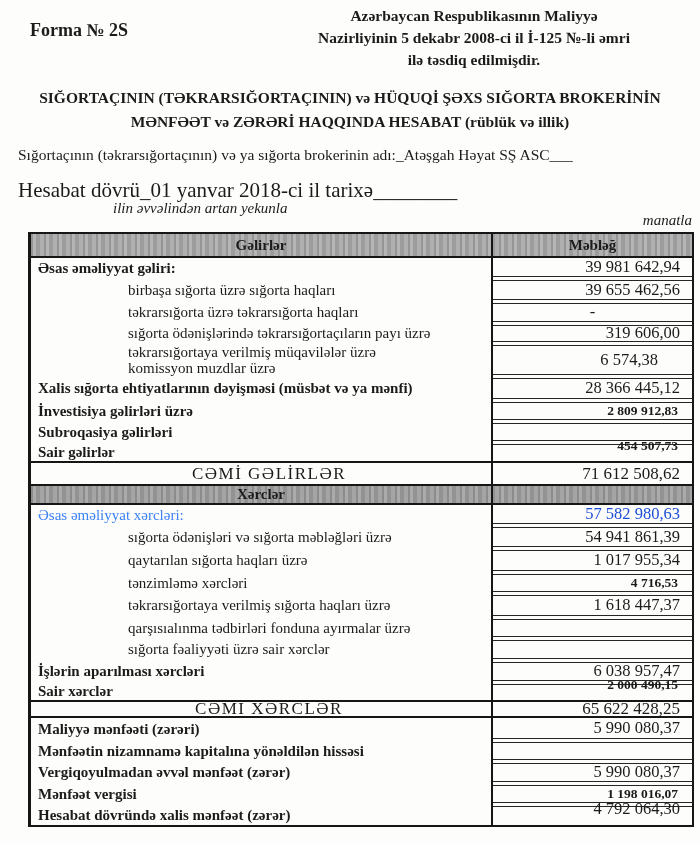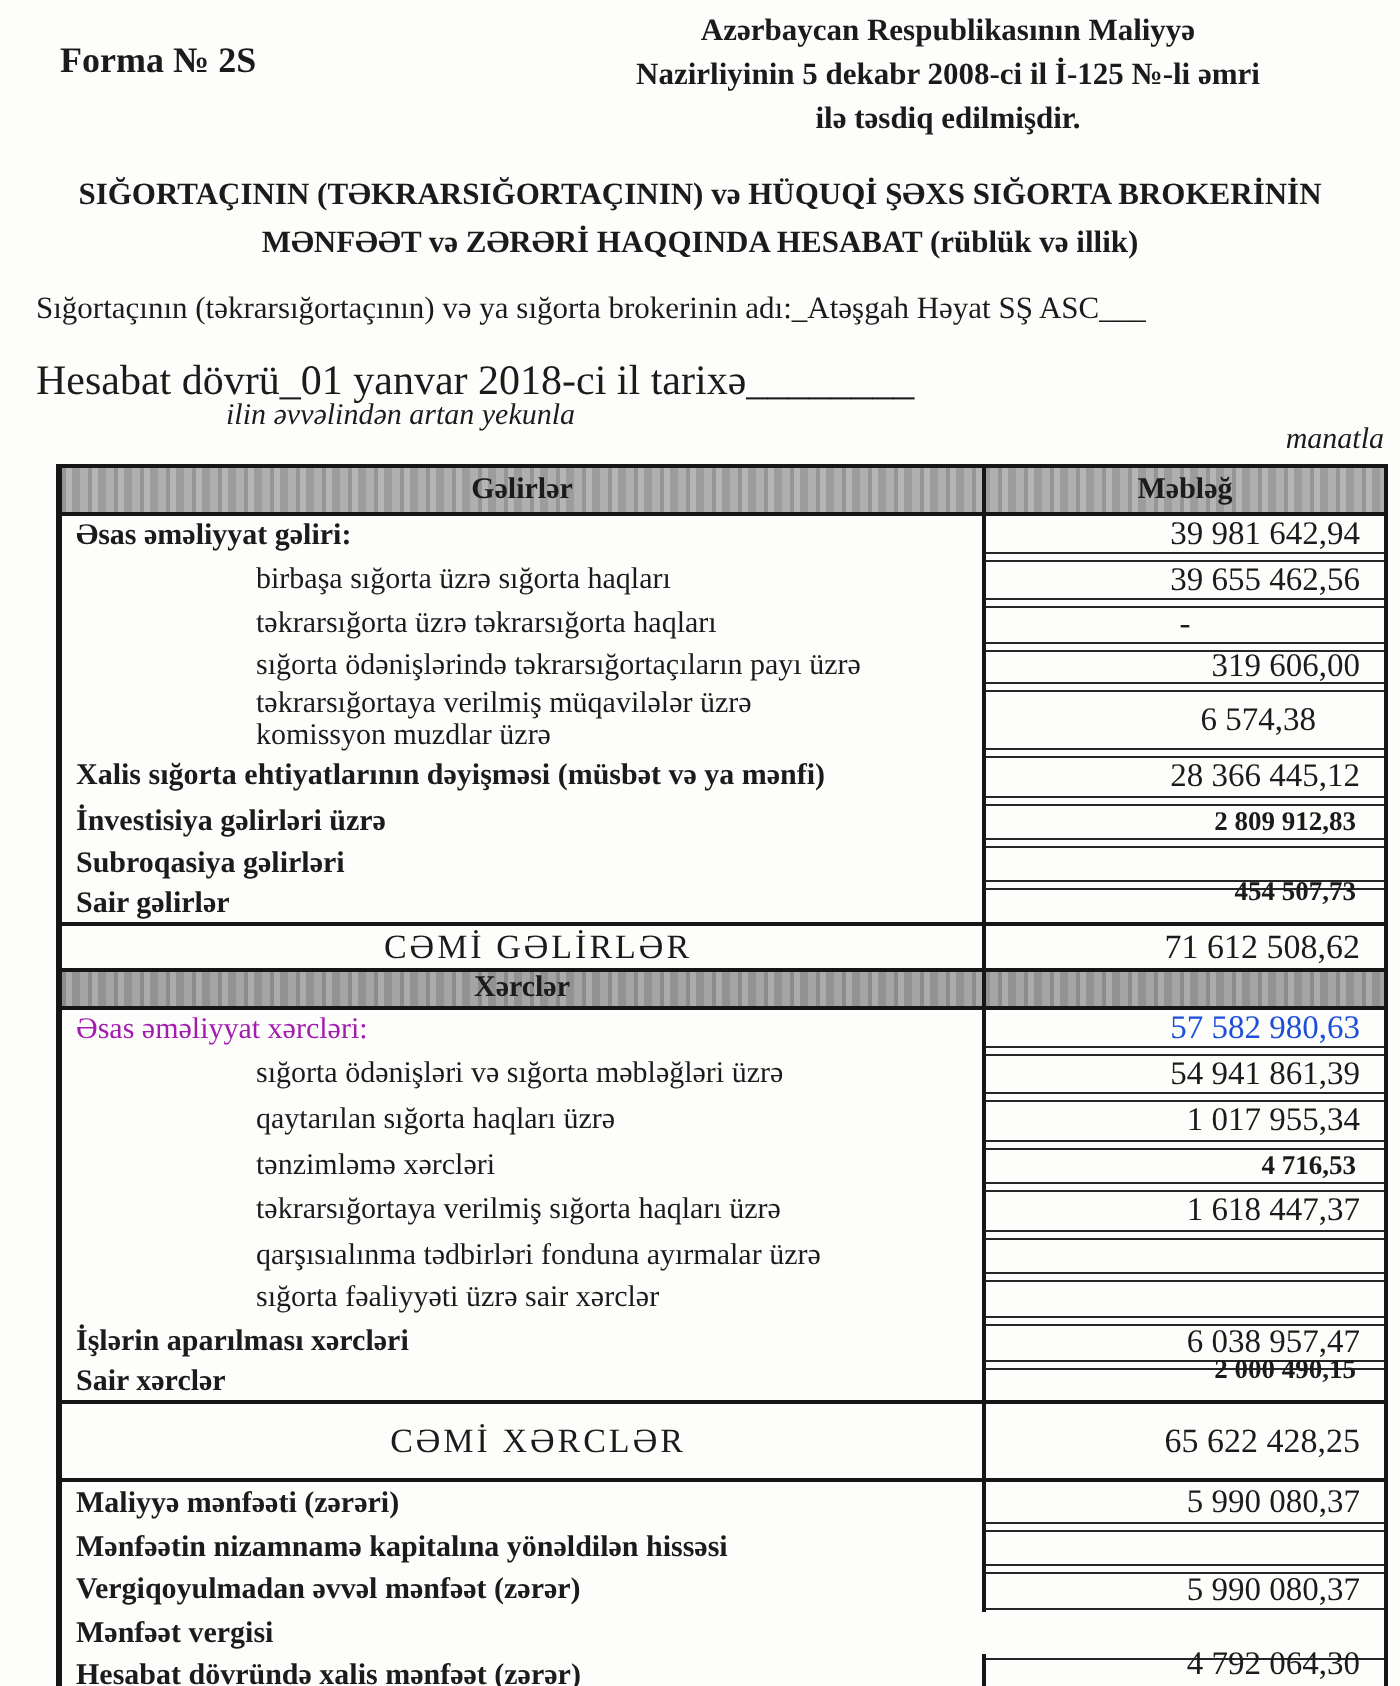--- a/index.html
+++ b/index.html
@@ -59,21 +59,21 @@
   .bcell-l{ width:460px; display:flex; align-items:center; justify-content:center; }
   .bcell-r{ flex:1; border-left:2px solid #161616; display:flex; align-items:center; justify-content:center; }
 
   .trow{ display:flex; }
   .lcell{
     width:460px; padding-left:7px;
     display:flex; align-items:center;
     font-size:15px; line-height:16px;
   }
   .lcell.main{ font-weight:bold; }
-  .lcell.plain{ font-weight:normal; color:#a21caf; }
+  .lcell.plain{ font-weight:normal; color:#3b82f6; }
   .lcell.sub{ padding-left:97px; font-weight:normal; }
   .vwrap{ flex:1; border-left:2px solid #161616; display:flex; }
   .vbox{
     flex:1; margin:1.5px 0;
     border-top:1.5px solid #262626; border-bottom:1.5px solid #262626;
     display:flex; align-items:center; justify-content:flex-end;
     padding-right:12px; font-size:16.5px;font-family:Liberation Serif, serif;
   }
   .trow.first .vbox{ border-top:none; margin-top:0; }
   .trow.last  .vbox{ border-bottom:none; margin-bottom:14px;padding-left:47px; }
@@ -84,21 +84,21 @@
   .trow.total{ border-top:2px solid #161616; }
   .trow.total .lcell{
     justify-content:center; padding-left:16px;
     font-size:17px; letter-spacing:1.5px; font-weight:normal;
   }
   .trow.total .vbox{ border:none; margin:0; font-size:17px; }
   .trow.total2{ border-bottom:2px solid #161616; }
 
   
   .h20{height:20px}.h21{height:21px}.h22{height:22px}.h23{height:23px}
-  .h24{height:24px}.h25{height:41px}.h33{height:33px}.h19{height:19px}.h18{height:18px}
+  .h24{height:24px}.h25{height:18px}.h33{height:33px}.h19{height:19px}.h18{height:18px}
 </style>
 </head>
 <body>
 
 <div class="sheet" style="--band1: #a9a9a9; --band2: #9d9d9d;">
 
   <div class="form-no">Forma № 2S</div>
 
   <div class="approval">
     <div>Azərbaycan Respublikasının Maliyyə</div>
@@ -265,20 +265,23 @@
         </div>
     </div>
     <div class="trow h22">
       <div class="lcell main">Vergiqoyulmadan əvvəl mənfəət (zərər)</div>
       <div class="vwrap">
           <div class="vbox">5 990 080,37</div>
         </div>
     </div>
     <div class="trow h21">
       <div class="lcell main">Mənfəət vergisi</div>
+      <div class="vwrap">
+          <div class="vbox bsm">1 198 016,07</div>
+        </div>
     </div>
     <div class="trow h21 last">
       <div class="lcell main">Hesabat dövründə xalis mənfəət (zərər)</div>
       <div class="vwrap">
           <div class="vbox">4 792 064,30</div>
         </div>
     </div>
 
   </div>
 </div>

